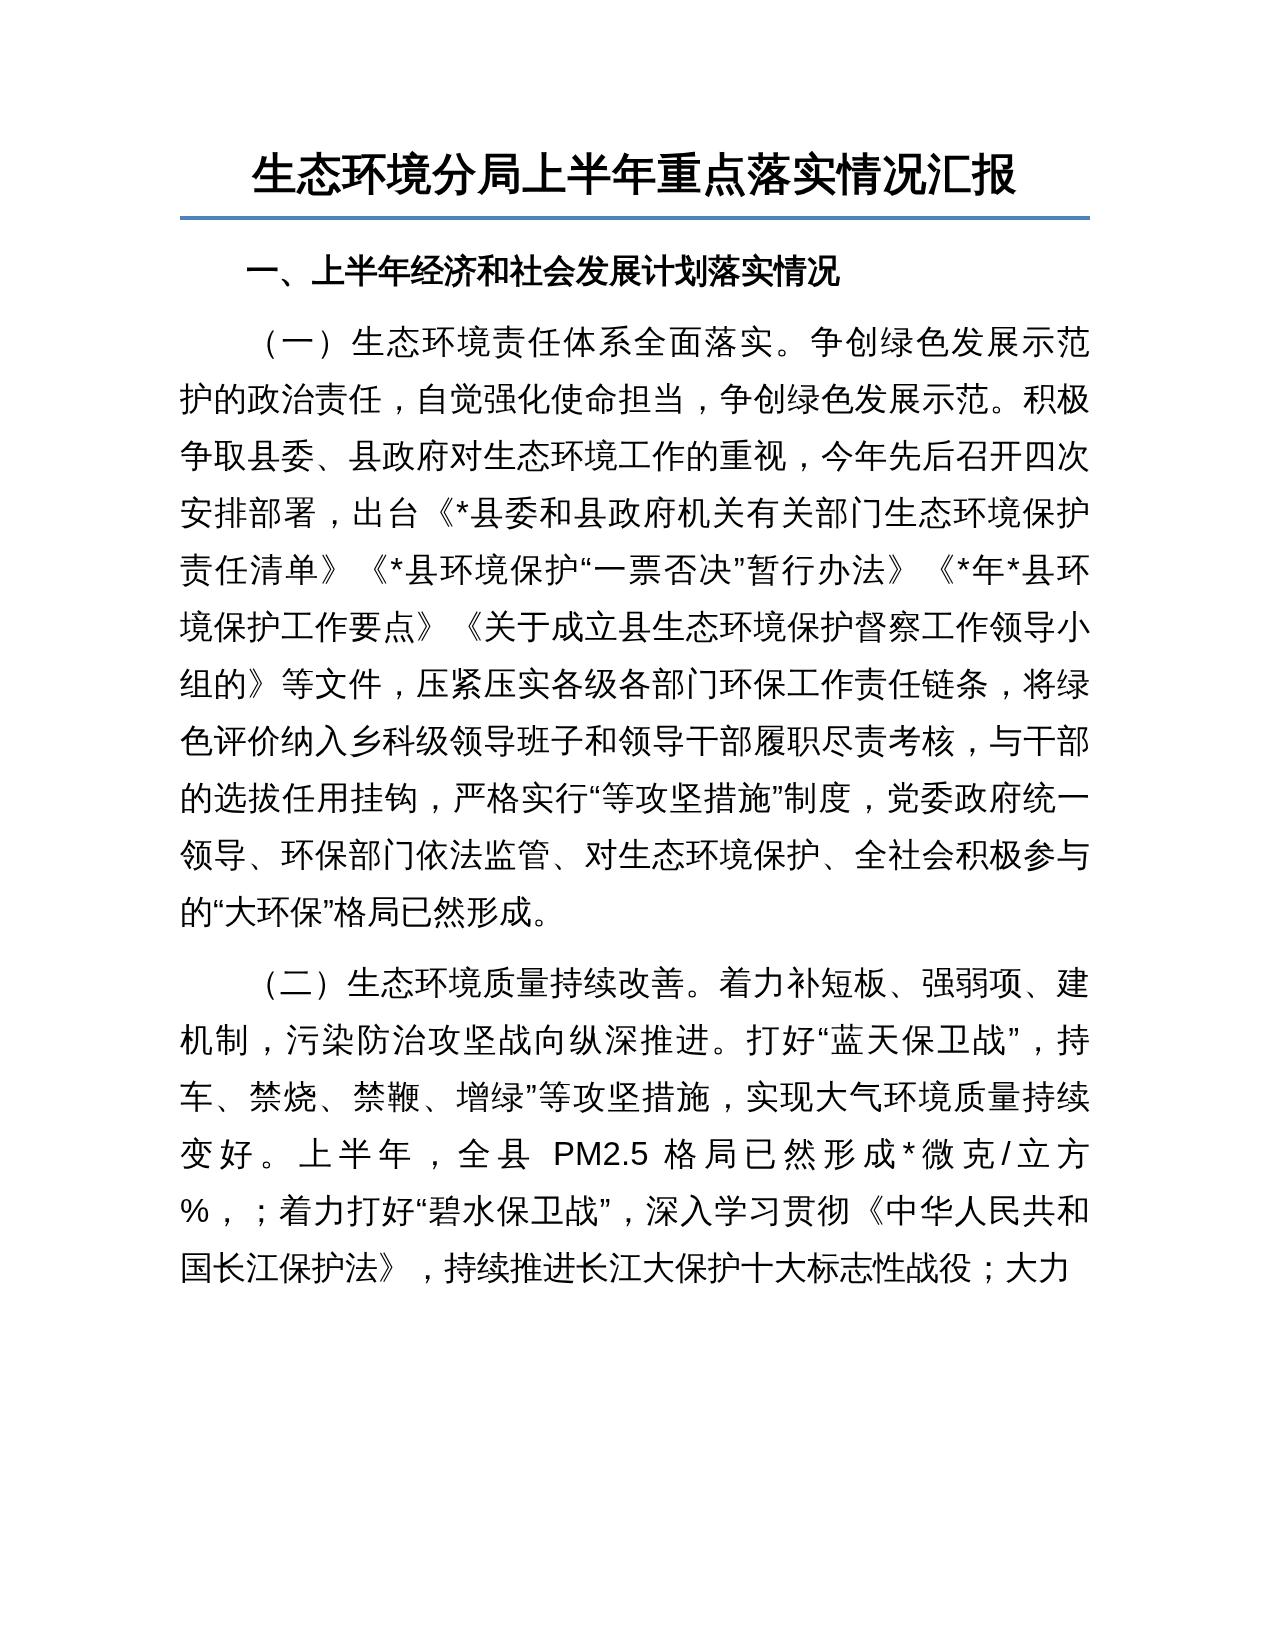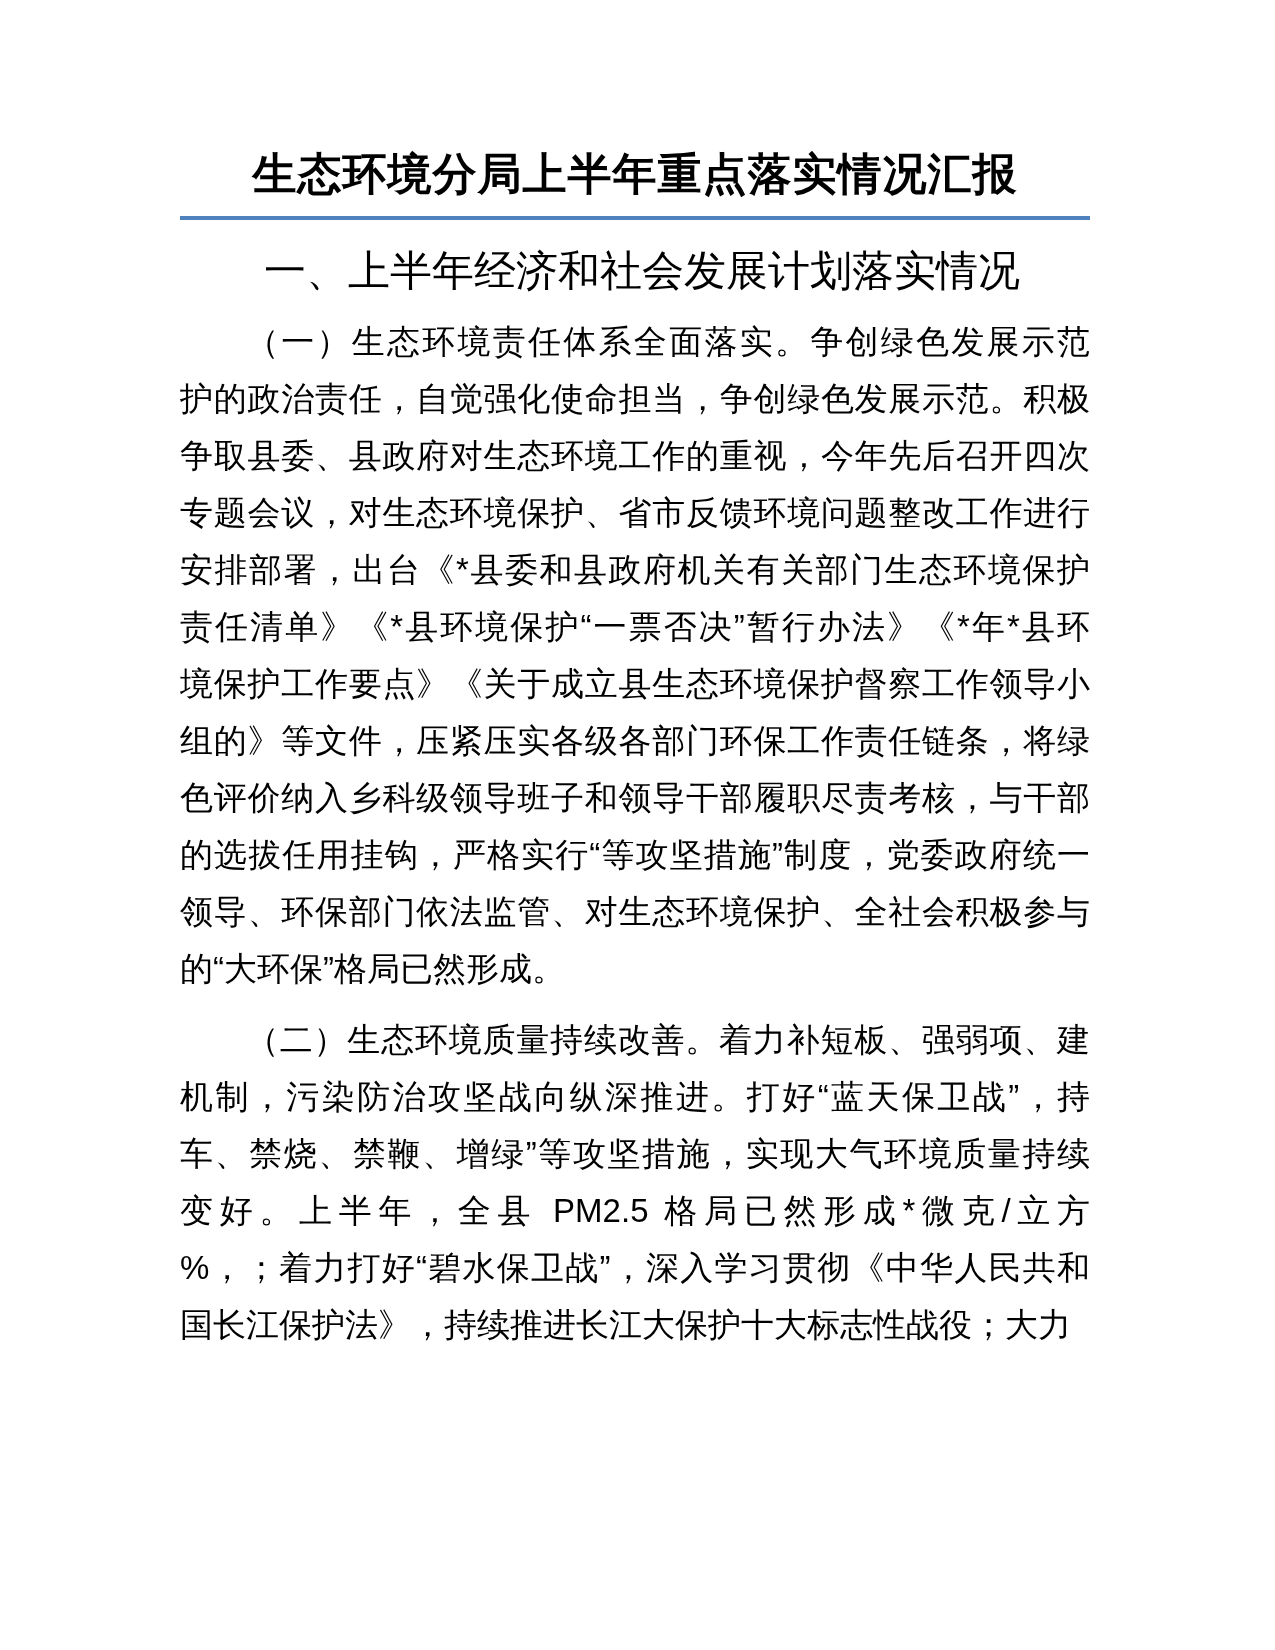--- a/index.html
+++ b/index.html
@@ -26,23 +26,23 @@
     text-align: center;
     letter-spacing: 1px;
   }
   .title-rule {
     height: 4px;
     background: var(--accent, #4f81bd);
     margin-top: 14px;
   }
   .doc-heading {
     margin: 22px 0 0 0;
-    font-size: 42px;
+    font-size: 33px;
     line-height: 57px;
-    font-weight: 400;
+    font-weight: 700;
     text-indent: 2em;
   }
   .para {
     margin-top: 14px;
     font-size: 33px;
     line-height: 57px;
   }
   .line {
     text-align: justify;
     text-align-last: justify;
@@ -55,21 +55,20 @@
 
 <div class="page">
   <h1 class="doc-title">生态环境分局上半年重点落实情况汇报</h1>
   <div class="title-rule"></div>
   <h2 class="doc-heading">一、上半年经济和社会发展计划落实情况</h2>
   <div id="paragraphs">
       <div class="para">
         <div class="line first">（一）生态环境责任体系全面落实。争创绿色发展示范</div>
         <div class="line">护的政治责任，自觉强化使命担当，争创绿色发展示范。积极</div>
         <div class="line">争取县委、县政府对生态环境工作的重视，今年先后召开四次</div>
-        <div class="line">专题会议，对生态环境保护、省市反馈环境问题整改工作进行</div>
         <div class="line">安排部署，出台《*县委和县政府机关有关部门生态环境保护</div>
         <div class="line">责任清单》《*县环境保护“一票否决”暂行办法》《*年*县环</div>
         <div class="line">境保护工作要点》《关于成立县生态环境保护督察工作领导小</div>
         <div class="line">组的》等文件，压紧压实各级各部门环保工作责任链条，将绿</div>
         <div class="line">色评价纳入乡科级领导班子和领导干部履职尽责考核，与干部</div>
         <div class="line">的选拔任用挂钩，严格实行“等攻坚措施”制度，党委政府统一</div>
         <div class="line">领导、环保部门依法监管、对生态环境保护、全社会积极参与</div>
         <div class="line last">的“大环保”格局已然形成。</div>
       </div>
       <div class="para">

